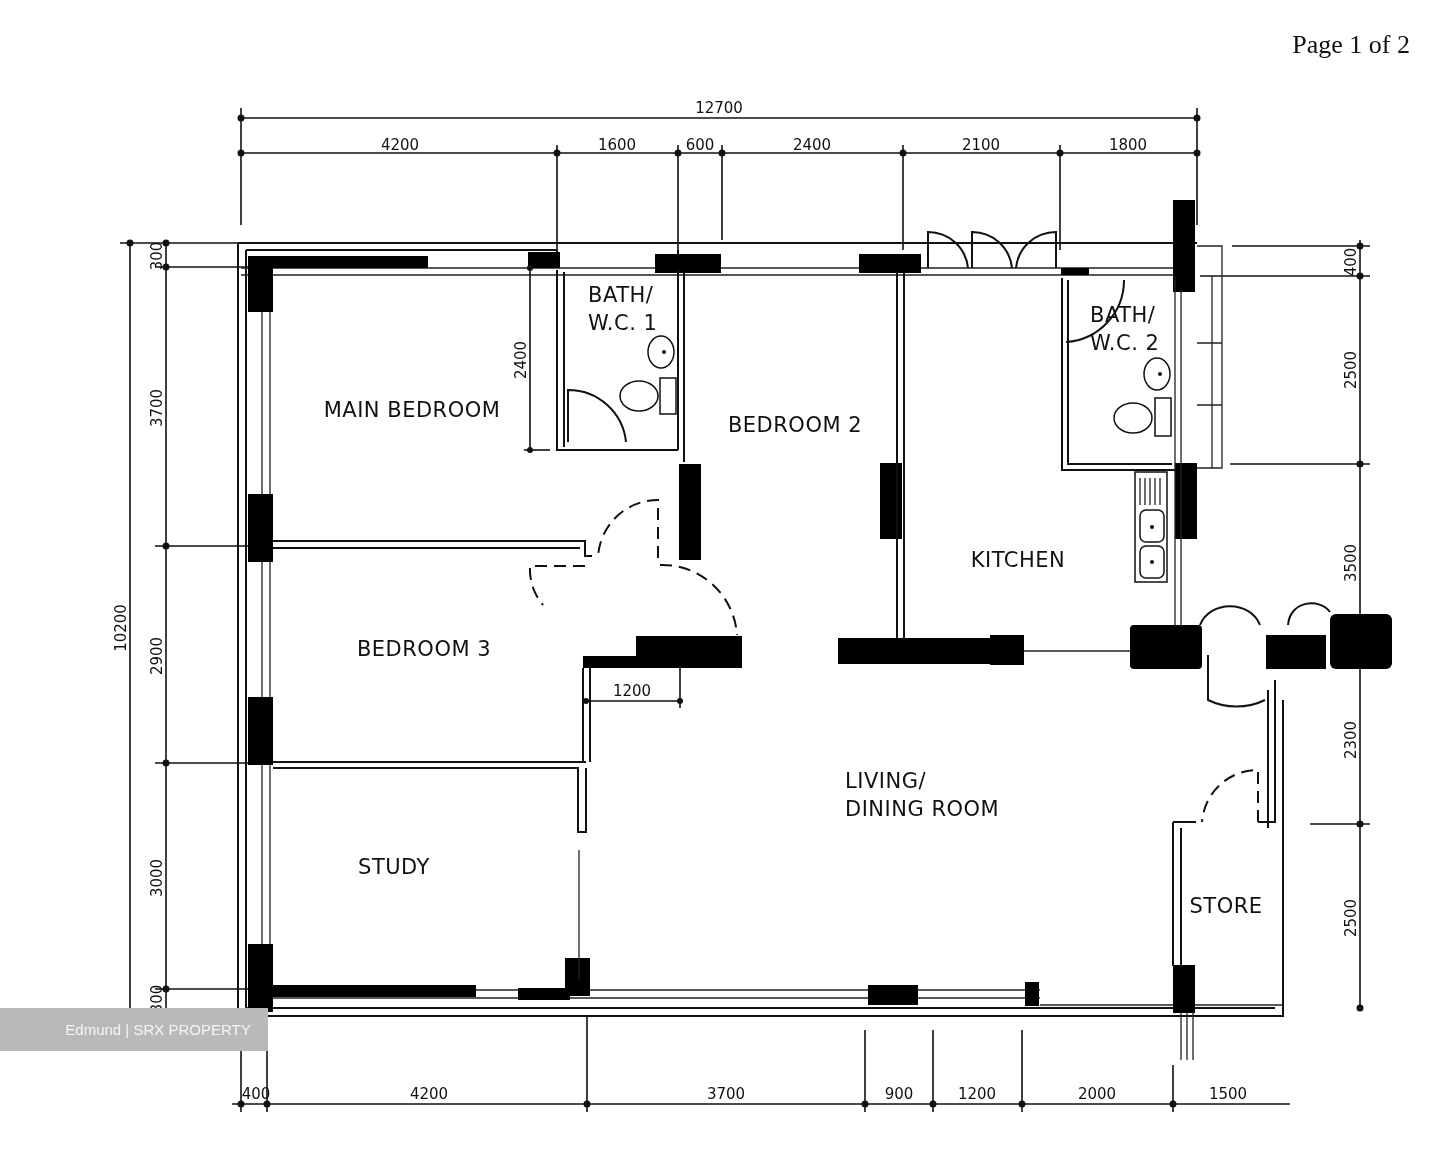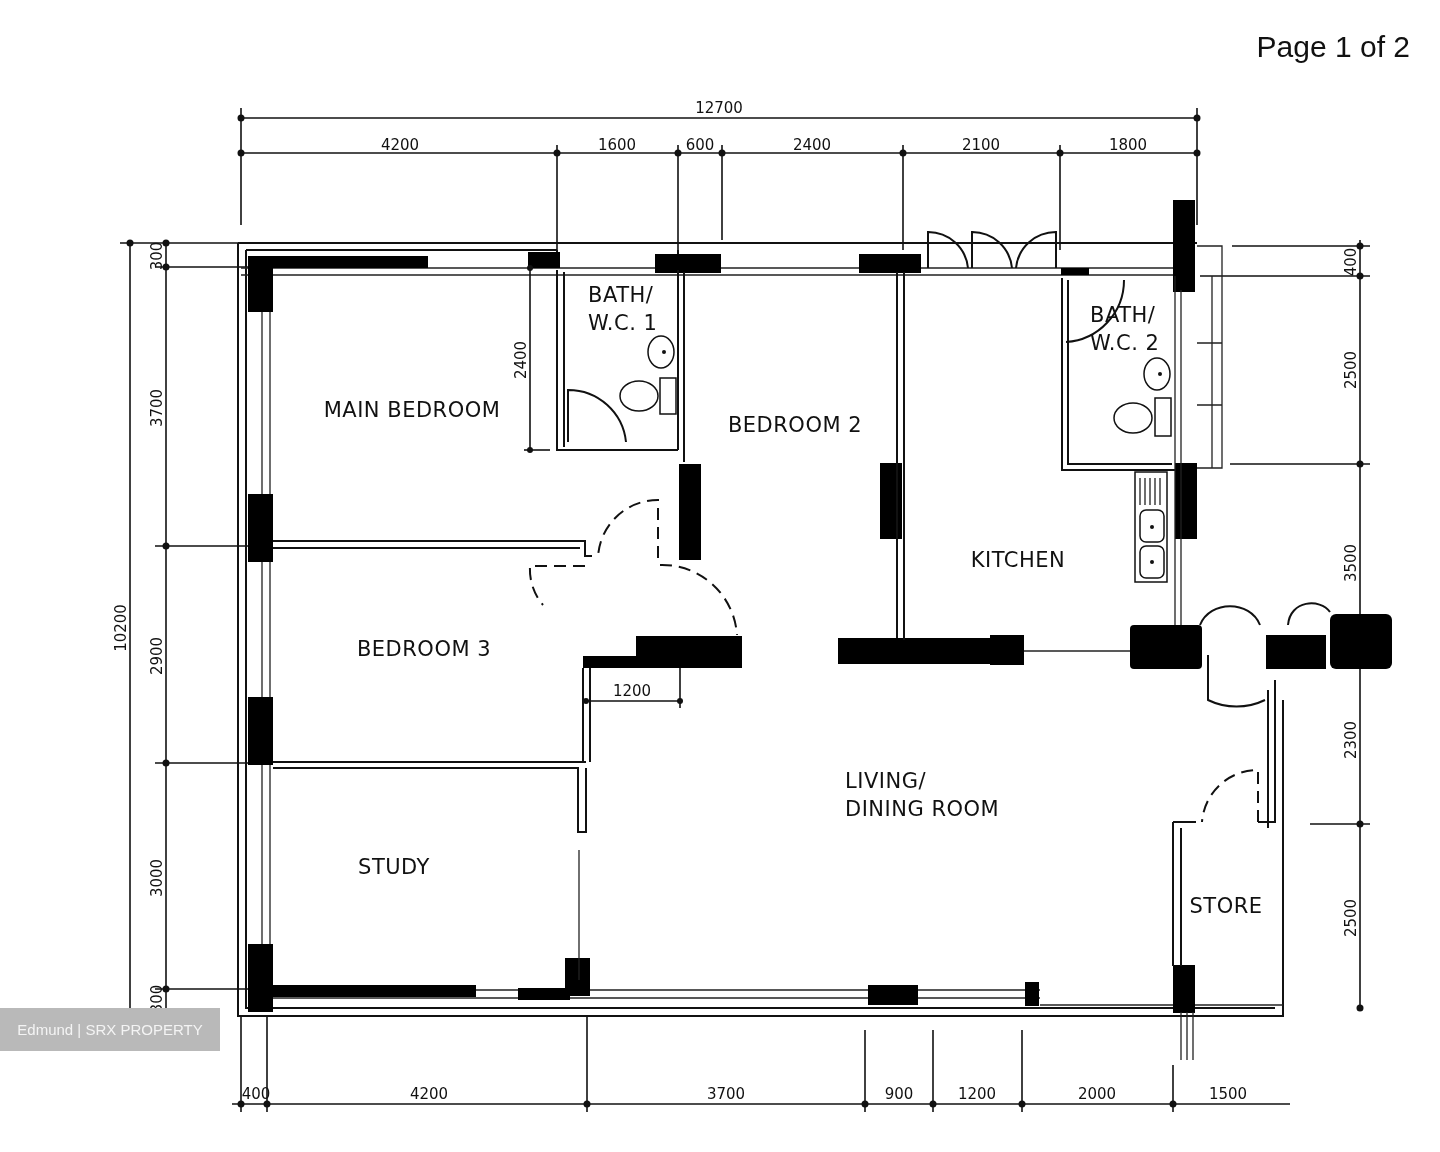--- a/index.html
+++ b/index.html
@@ -1,19 +1,19 @@
 <!DOCTYPE html>
 <html><head>
 <meta charset="utf-8">
 <style>
   html, body { margin: 0; padding: 0; background: #ffffff; }
   body { width: 1440px; height: 1152px; position: relative; overflow: hidden; font-family: "Liberation Sans", sans-serif; }
   #plan { position: absolute; left: 0; top: 0; width: 1440px; height: 1152px; }
-  .page-label { position: absolute; right: 30px; top: 30px; font-family: Liberation Sans, sans-serif; font-size: 30px; color: #111; }
-  .watermark { position: absolute; left: 0; top: 1008px; width: 220px; height: 43px; background: #b9b9b9; color: #f4f4f4; font-family: "Liberation Sans", sans-serif; font-size: 15px; line-height: 43px; text-align: center; }
+  .page-label { position: absolute; right: 30px; top: 30px; font-family: Liberation Serif, serif; font-size: 26px; color: #111; }
+  .watermark { position: absolute; left: 0; top: 1008px; width: 220px; height: 43px; background: #b9b9b9; color: #f4f4f4; font-family: "Liberation Sans", sans-serif; font-size: 15px; line-height: 43px; text-align: center; padding-left: 48px; }
   svg text { font-family: "DejaVu Sans", sans-serif; fill: #111; }
   .room-label { font-size: 21px; letter-spacing: 0.5px; }
   .dim-label { font-size: 15px; }
   .wall { fill: #000; }
   .thin { stroke: #111; stroke-width: 2; fill: none; }
   .thin1 { stroke: #222; stroke-width: 1.3; fill: none; }
   .dash { stroke: #111; stroke-width: 2; fill: none; stroke-dasharray: 12 7; }
   .dim-line { stroke: #111; stroke-width: 1.6; }
   .dot { fill: #111; }
   .fixture { stroke: #111; stroke-width: 1.5; fill: #fff; }

